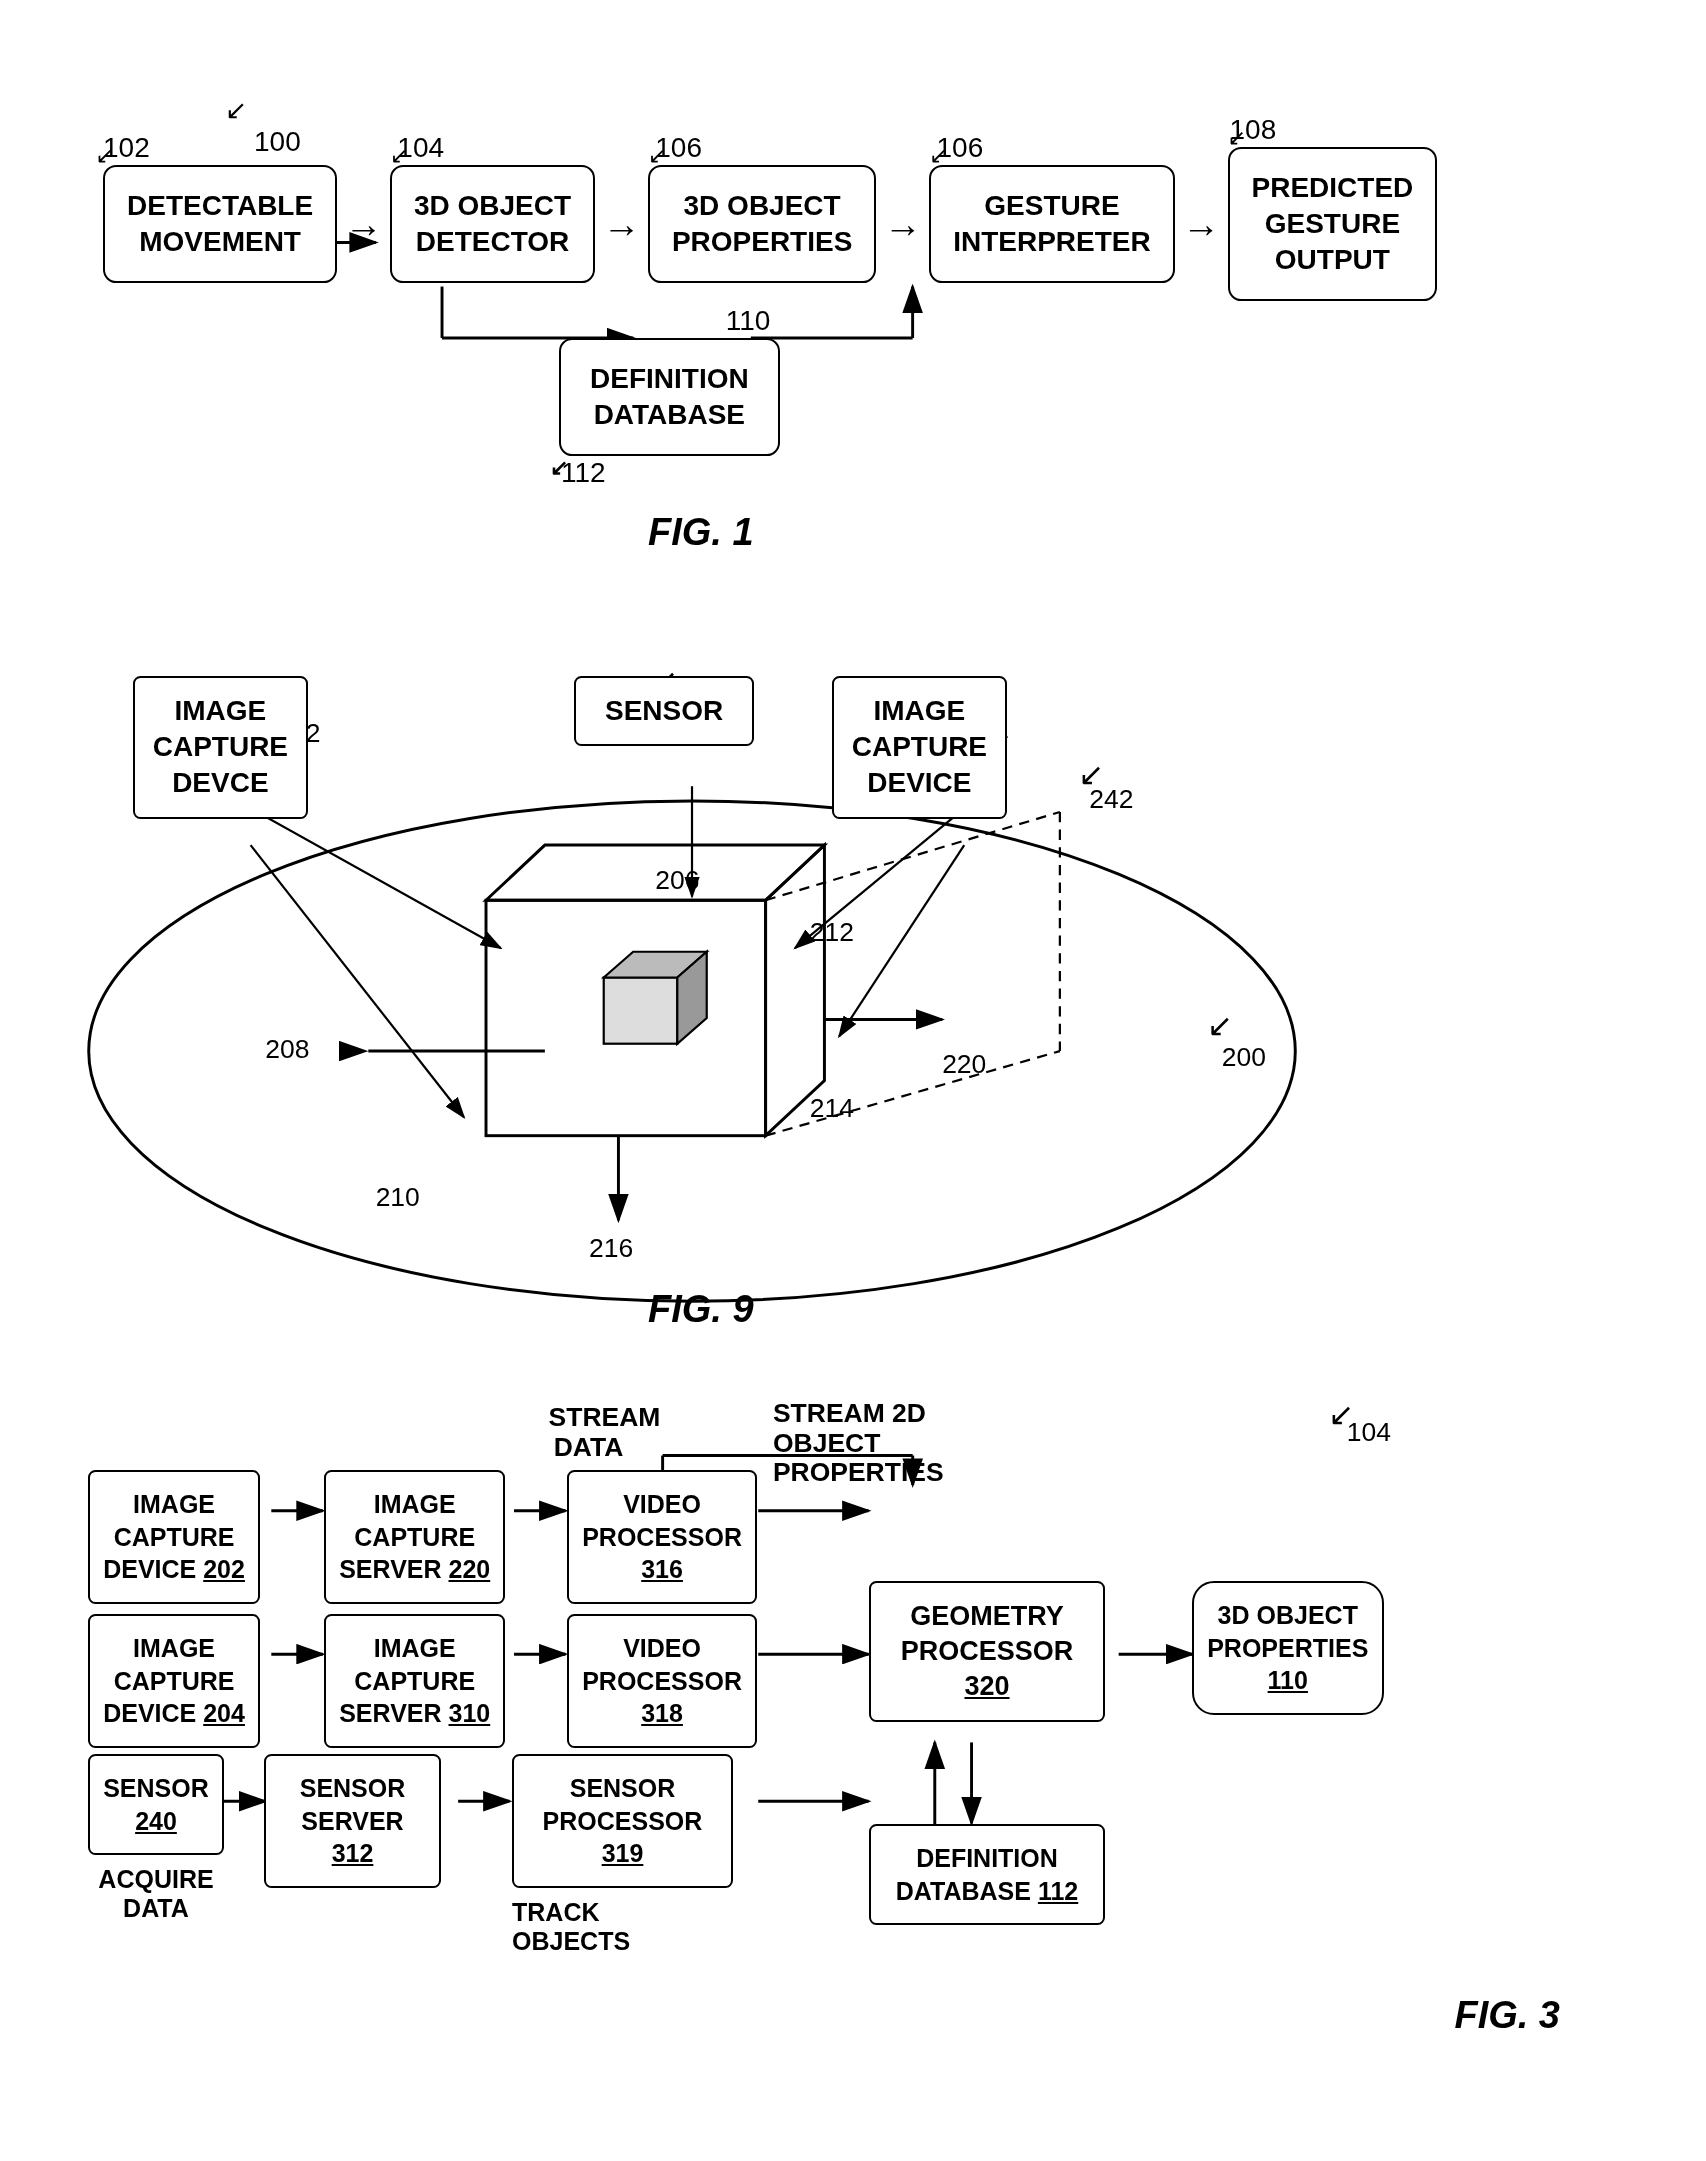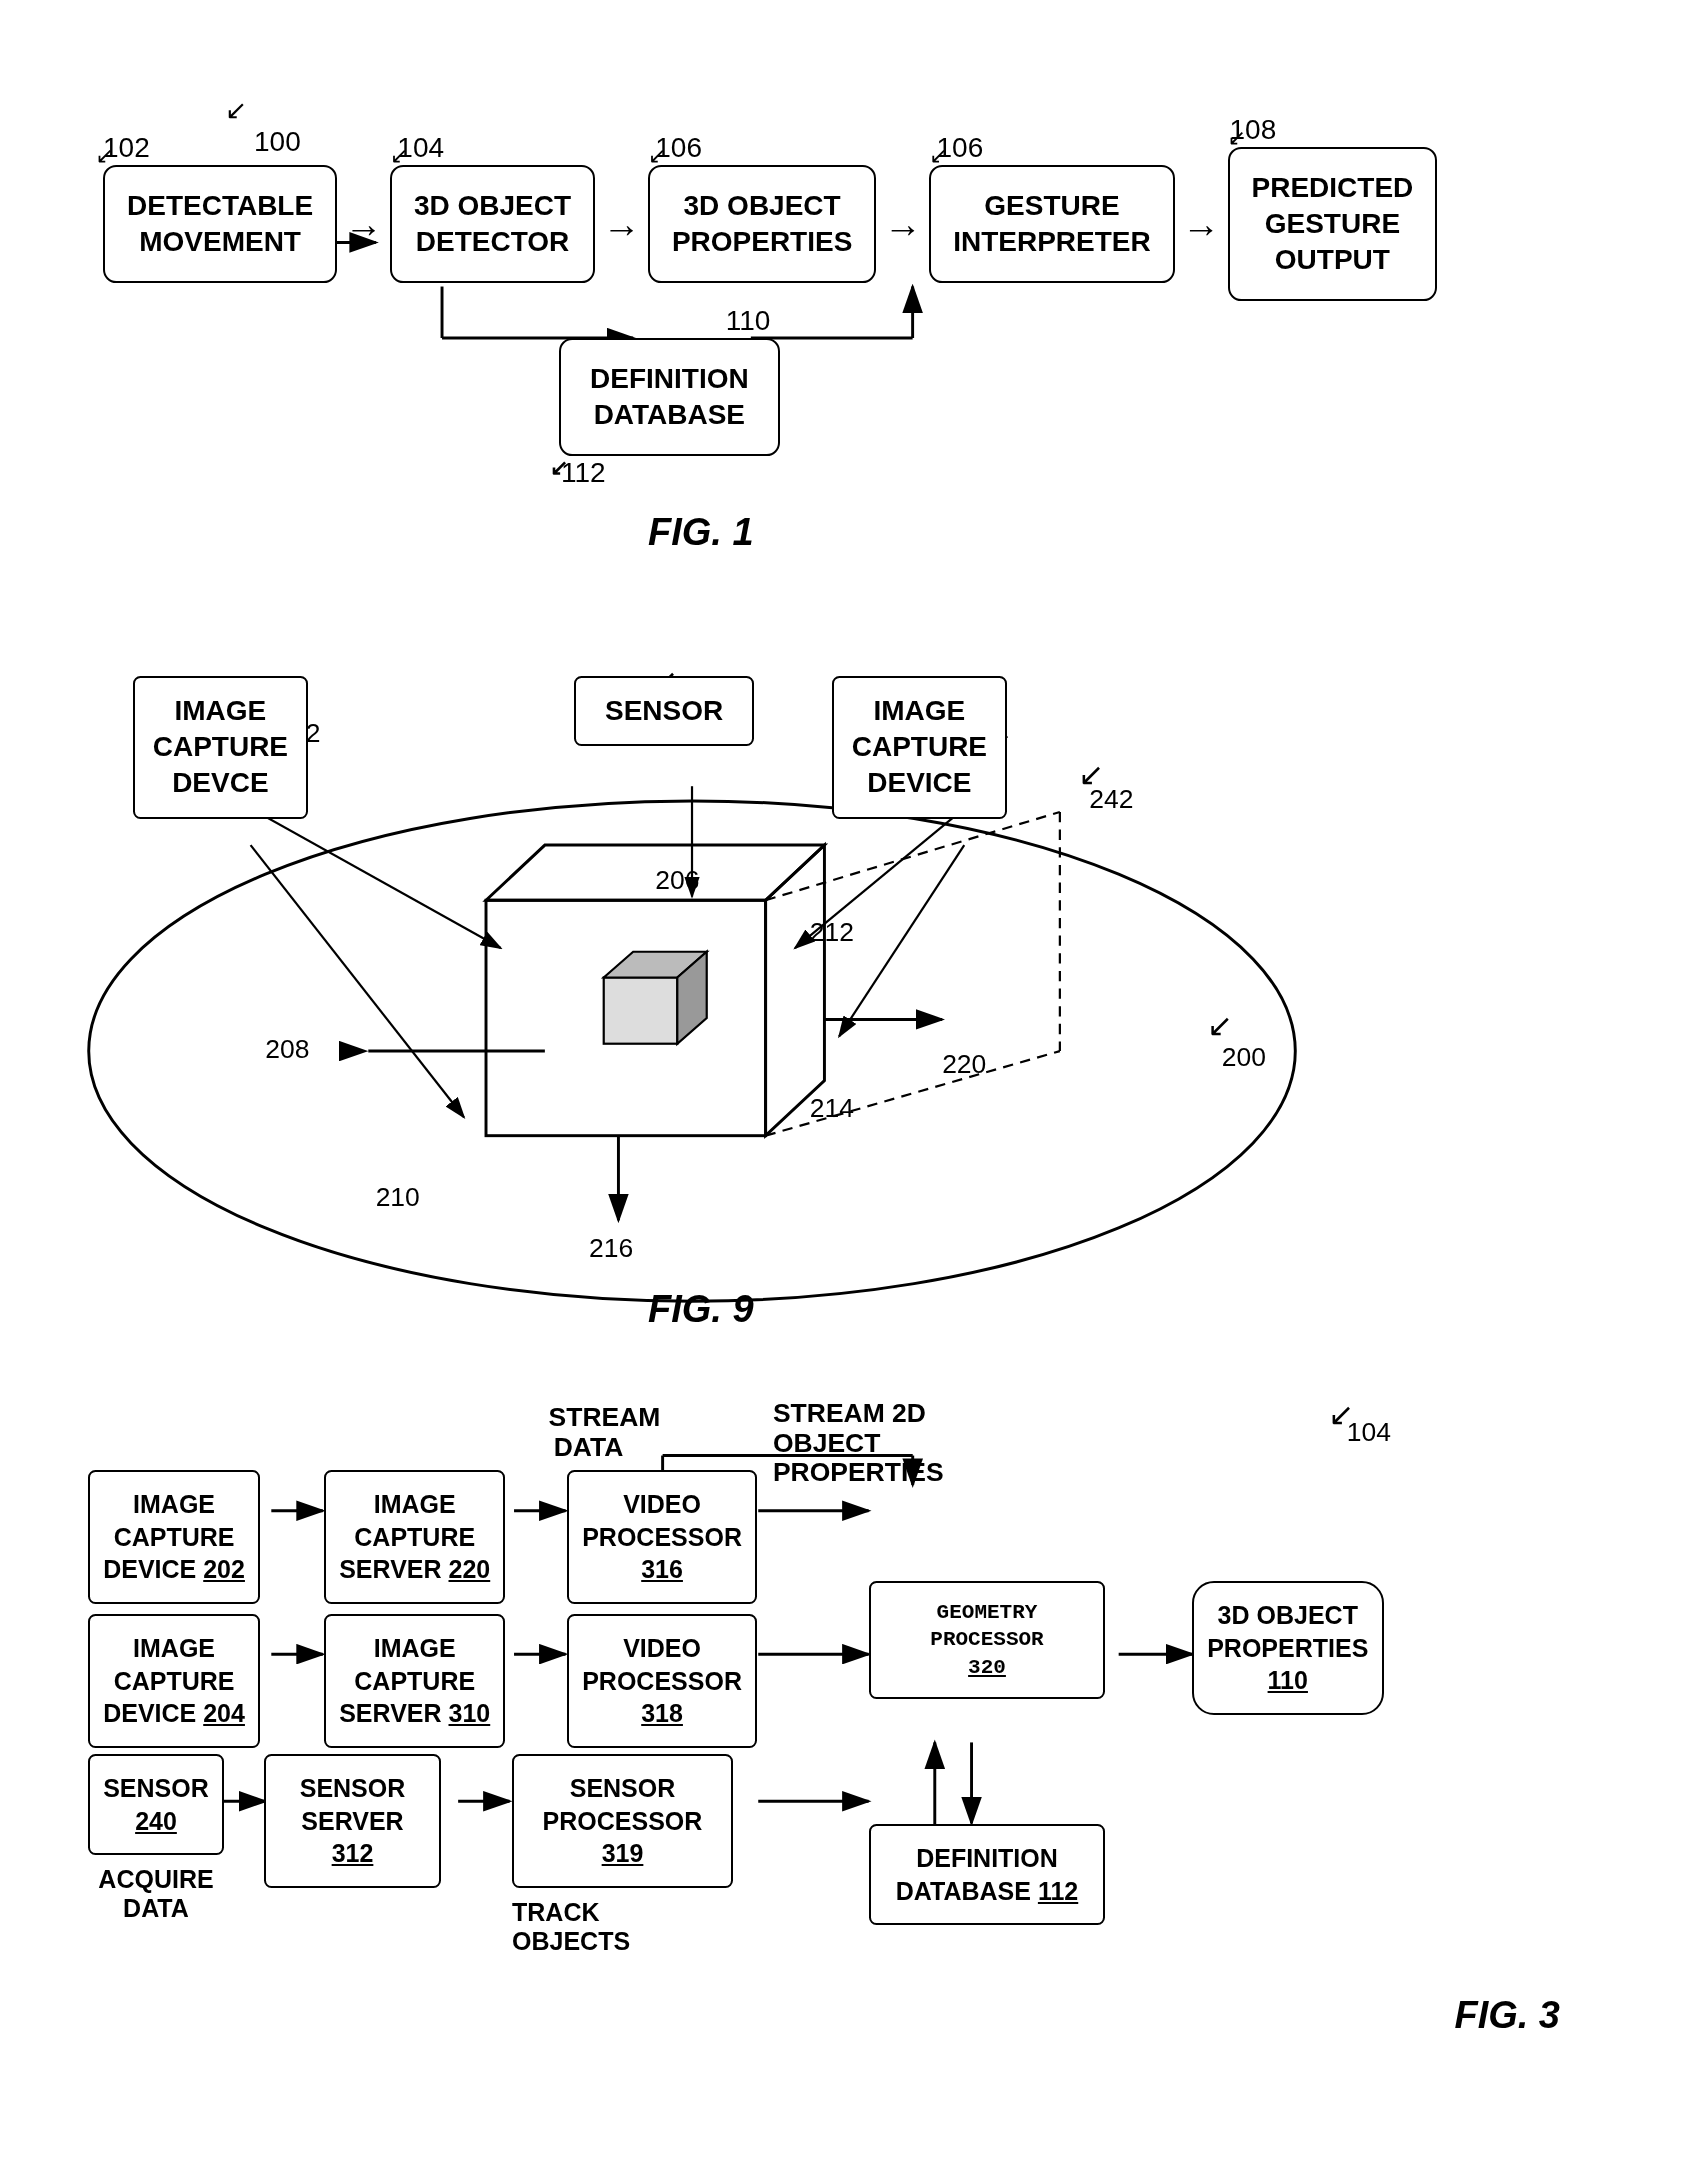--- a/index.html
+++ b/index.html
@@ -469,21 +469,21 @@
     <div style="position:absolute;top:372px;left:205px;">
       <div class="f3-box" style="min-width:177px;font-size:25px;">SENSOR<br>SERVER<br><span class="f3-underline">312</span></div>
     </div>
 
     <div style="position:absolute;top:372px;left:453px;">
       <div class="f3-box" style="min-width:221px;font-size:25px;">SENSOR<br>PROCESSOR<br><span class="f3-underline">319</span></div>
       <div style="margin-top:10.3px;font-size:25px;font-weight:bold;text-align:left;">TRACK<br>OBJECTS</div>
     </div>
 
     <div style="position:absolute;top:199px;left:810px;">
-      <div class="f3-box" style="min-width:236px;font-size:21px;font-family:Liberation Mono, monospace;">GEOMETRY<br>PROCESSOR<br><span class="f3-underline">320</span></div>
+      <div class="f3-box" style="min-width:236px;font-size:27px;">GEOMETRY<br>PROCESSOR<br><span class="f3-underline">320</span></div>
     </div>
 
     <div style="position:absolute;top:442px;left:810px;">
       <div class="f3-box" style="min-width:236px;font-size:25px;">DEFINITION<br>DATABASE <span class="f3-underline">112</span></div>
     </div>
 
     <div style="position:absolute;top:199px;left:1133px;">
       <div class="f3-box-rounded" style="min-width:191px;font-size:25px;">3D OBJECT<br>PROPERTIES<br><span class="f3-underline">110</span></div>
     </div>
 

